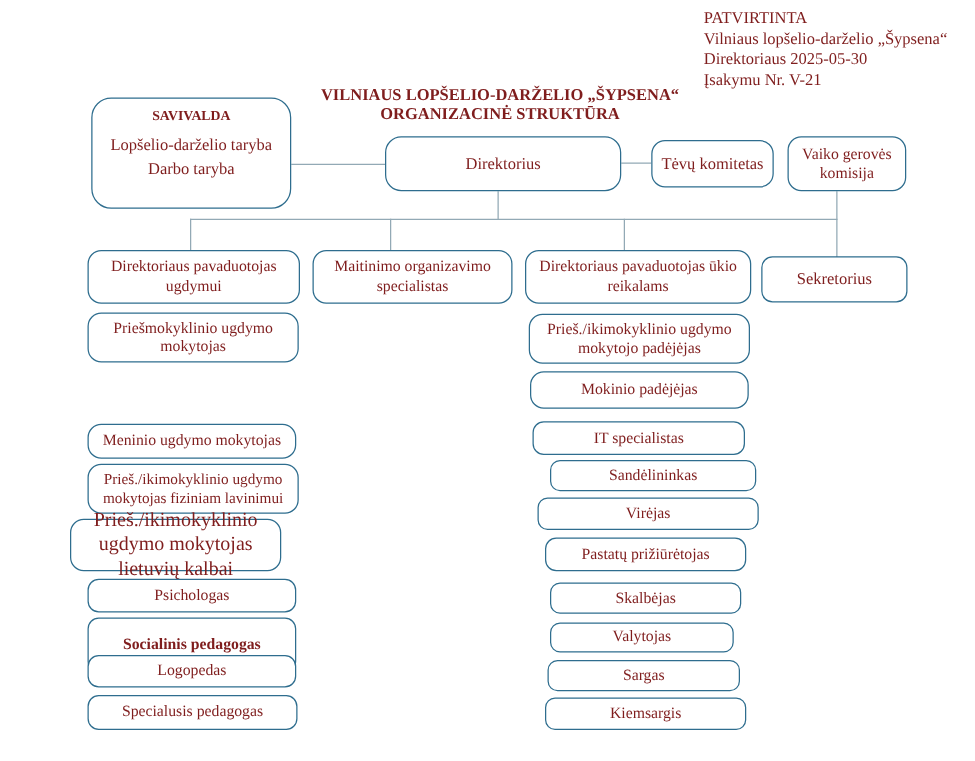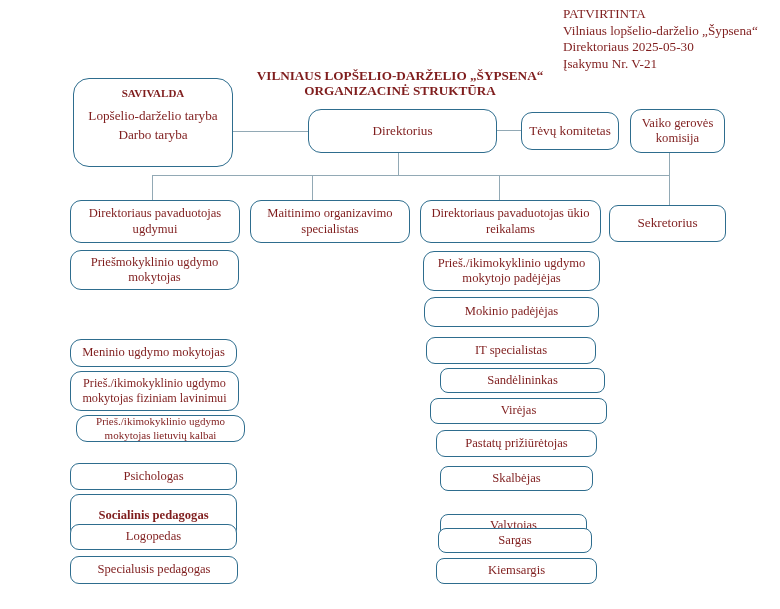--- a/index.html
+++ b/index.html
@@ -59,30 +59,30 @@
   <div class="box" style="left:630px;top:109px;width:95px;height:44px;">Vaiko gerovės komisija</div>
 
   <div class="box" style="left:70px;top:200px;width:170px;height:43px;">Direktoriaus pavaduotojas ugdymui</div>
   <div class="box" style="left:250px;top:200px;width:160px;height:43px;">Maitinimo organizavimo specialistas</div>
   <div class="box" style="left:420px;top:200px;width:181px;height:43px;">Direktoriaus pavaduotojas ūkio reikalams</div>
   <div class="box" style="left:609px;top:205px;width:117px;height:37px;border-radius:9px;font-size:13.2px;">Sekretorius</div>
 
   <div class="box" style="left:70px;top:250px;width:169px;height:40px;">Priešmokyklinio ugdymo mokytojas</div>
   <div class="box" style="left:70px;top:371px;width:169px;height:40px;font-size:12.2px;">Prieš./ikimokyklinio ugdymo mokytojas fiziniam lavinimui</div>
   <div class="box" style="left:70px;top:339px;width:167px;height:28px;">Meninio ugdymo mokytojas</div>
-  <div class="box" style="left:76px;top:415px;width:169px;height:27px;font-size:11px;">Prieš./ikimokyklinio ugdymo mokytojas lietuvių kalbai</div>
+  <div class="box" style="left:56px;top:415px;width:169px;height:42px;font-size:16px;">Prieš./ikimokyklinio ugdymo mokytojas lietuvių kalbai</div>
   <div class="box" style="left:70px;top:463px;width:167px;height:27px;border-radius:9px;">Psichologas</div>
   <div class="box" style="left:70px;top:494px;width:167px;height:44px;border-radius:9px;font-weight:bold;">Socialinis pedagogas</div>
   <div class="box" style="left:70px;top:524px;width:167px;height:26px;border-radius:9px;">Logopedas</div>
   <div class="box" style="left:70px;top:556px;width:168px;height:28px;border-radius:9px;">Specialusis pedagogas</div>
 
   <div class="box" style="left:423px;top:251px;width:177px;height:40px;">Prieš./ikimokyklinio ugdymo mokytojo padėjėjas</div>
   <div class="box" style="left:424px;top:297px;width:175px;height:30px;">Mokinio padėjėjas</div>
   <div class="box" style="left:426px;top:337px;width:170px;height:27px;border-radius:9px;">IT specialistas</div>
   <div class="box" style="left:428px;top:368px;width:165px;height:25px;border-radius:8px;margin-left:12px;">Sandėlininkas</div>
   <div class="box" style="left:430px;top:398px;width:177px;height:26px;border-radius:8px;">Virėjas</div>
   <div class="box" style="left:436px;top:430px;width:161px;height:27px;border-radius:9px;">Pastatų prižiūrėtojas</div>
   <div class="box" style="left:440px;top:466px;width:153px;height:25px;border-radius:8px;">Skalbėjas</div>
-  <div class="box" style="left:440px;top:514px;width:147px;height:24px;border-radius:8px;">Valytojas</div>
+  <div class="box" style="left:440px;top:498px;width:147px;height:24px;border-radius:8px;">Valytojas</div>
   <div class="box" style="left:438px;top:528px;width:154px;height:25px;border-radius:8px;">Sargas</div>
   <div class="box" style="left:436px;top:558px;width:161px;height:26px;border-radius:8px;">Kiemsargis</div>
 
 </div>
 
 </body></html>

